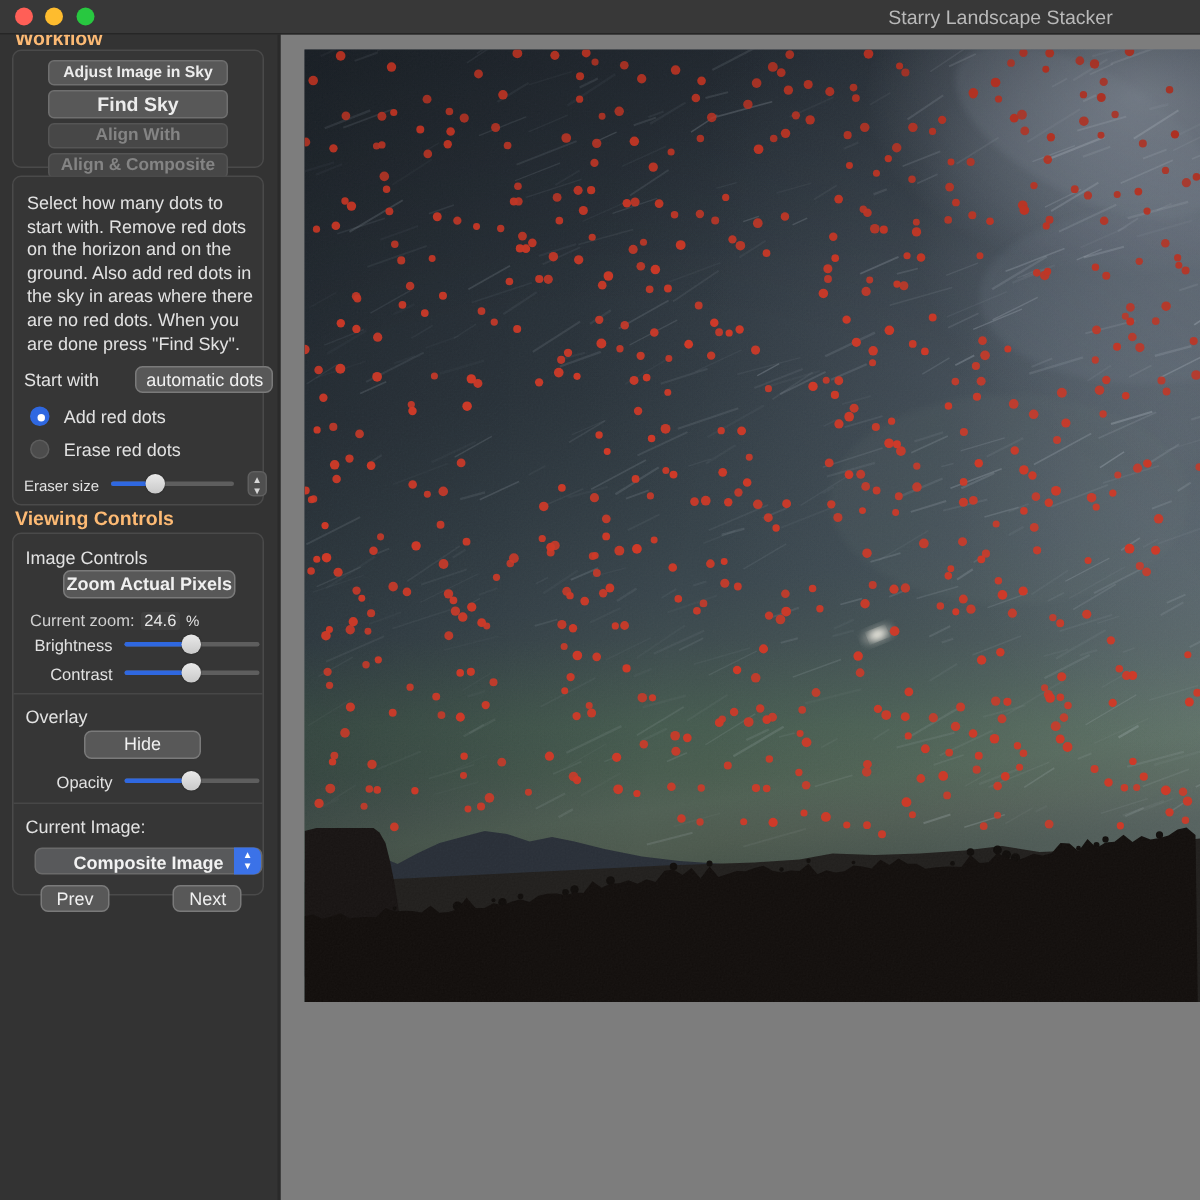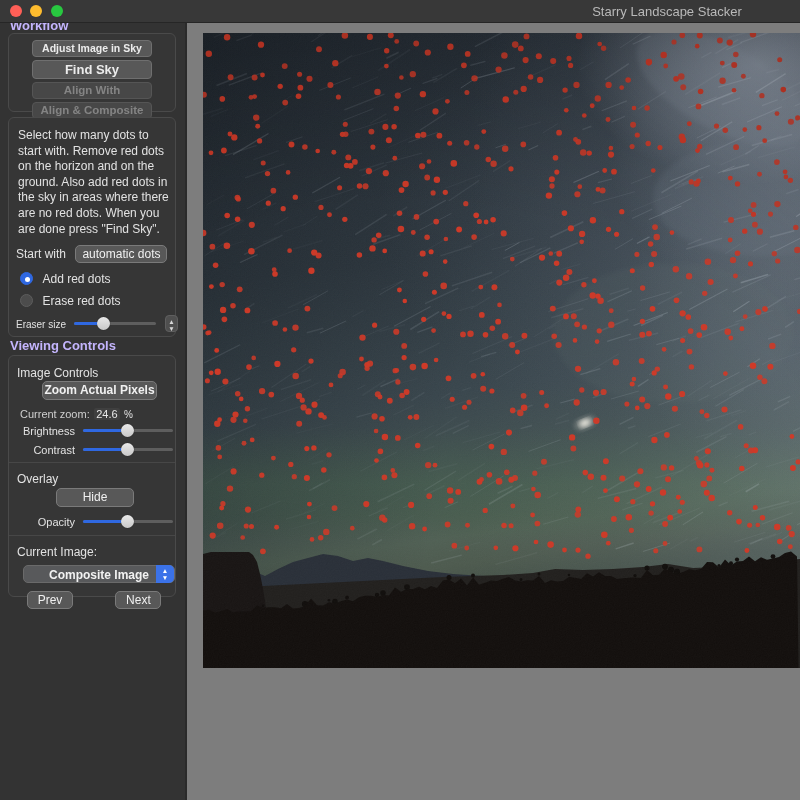--- a/index.html
+++ b/index.html
@@ -11,21 +11,21 @@
             border-bottom:1px solid #262626;z-index:30;padding-left:28px;}
   .tl{position:absolute;top:5px;width:12px;height:12px;border-radius:50%;}
   .tl.red{left:10px;background:#ff5f57;}
   .tl.yellow{left:30px;background:#febc2e;}
   .tl.green{left:51px;background:#28c840;}
   .wintitle{position:absolute;left:552px;top:4px;width:230px;text-align:center;
             font-size:13px;color:#b9b9b9;}
   
   .sidebar{position:absolute;left:0;top:22px;width:185px;height:778px;background:#333333;
            border-right:2px solid #2a2a2a;z-index:20;}
-  .sec-header{position:absolute;left:10px;font-size:13px;font-weight:bold;color:#c4b5fd;}
+  .sec-header{position:absolute;left:10px;font-size:13px;font-weight:bold;color:#fdba74;}
   .groupbox{position:absolute;left:8px;width:168px;border:1px solid #4a4a4a;border-radius:6px;
             background:#363636;box-sizing:border-box;}
   .wf-btn{display:block;margin:3px auto 0 auto;width:118px;height:15px;line-height:15px;
           text-align:center;background:#585858;border:1px solid #6f6f6f;border-radius:4px;
           color:#ececec;font-size:10.5px;font-weight:bold;}
   .wf-btn.large{font-size:13px;font-weight:600;height:17px;line-height:17px;}
   .wf-btn.disabled{background:#474747;border-color:#555;color:#848484;font-weight:bold;font-size:11.5px;}
   .instructions{position:absolute;left:9px;top:10px;width:152px;font-size:12px;line-height:15.6px;
                 color:#e2e2e2;}
   .row{position:absolute;left:0;width:168px;}
@@ -88,21 +88,21 @@
     <div class="wf-btn">Adjust Image in Sky</div>
     <div class="wf-btn large">Find Sky</div>
     <div class="wf-btn disabled">Align With</div>
     <div class="wf-btn disabled">Align &amp; Composite</div>
   </div>
 
   <div class="groupbox" style="top:95px;height:220px;">
     <div class="instructions">Select how many dots to start with. Remove red dots on the horizon and on the ground. Also add red dots in the sky in areas where there are no red dots. When you are done press "Find Sky".</div>
     <div class="row" style="top:126px;left:7px;">
       <span class="lbl">Start with</span>
-      <span class="small-btn" style="width:90px;height:16px;line-height:16px;margin-left:5px;">automatic dots</span>
+      <span class="small-btn" style="width:90px;height:16px;line-height:16px;margin-left:20px;">automatic dots</span>
     </div>
     <div class="row radio-row" style="top:151px;left:11px;">
       <span class="radio sel"></span>
       <span class="lbl" style="margin-left:5px;">Add red dots</span>
     </div>
     <div class="row radio-row" style="top:173px;left:11px;">
       <span class="radio"></span>
       <span class="lbl" style="margin-left:5px;">Erase red dots</span>
     </div>
     <div class="row" style="top:196px;left:7px;">

